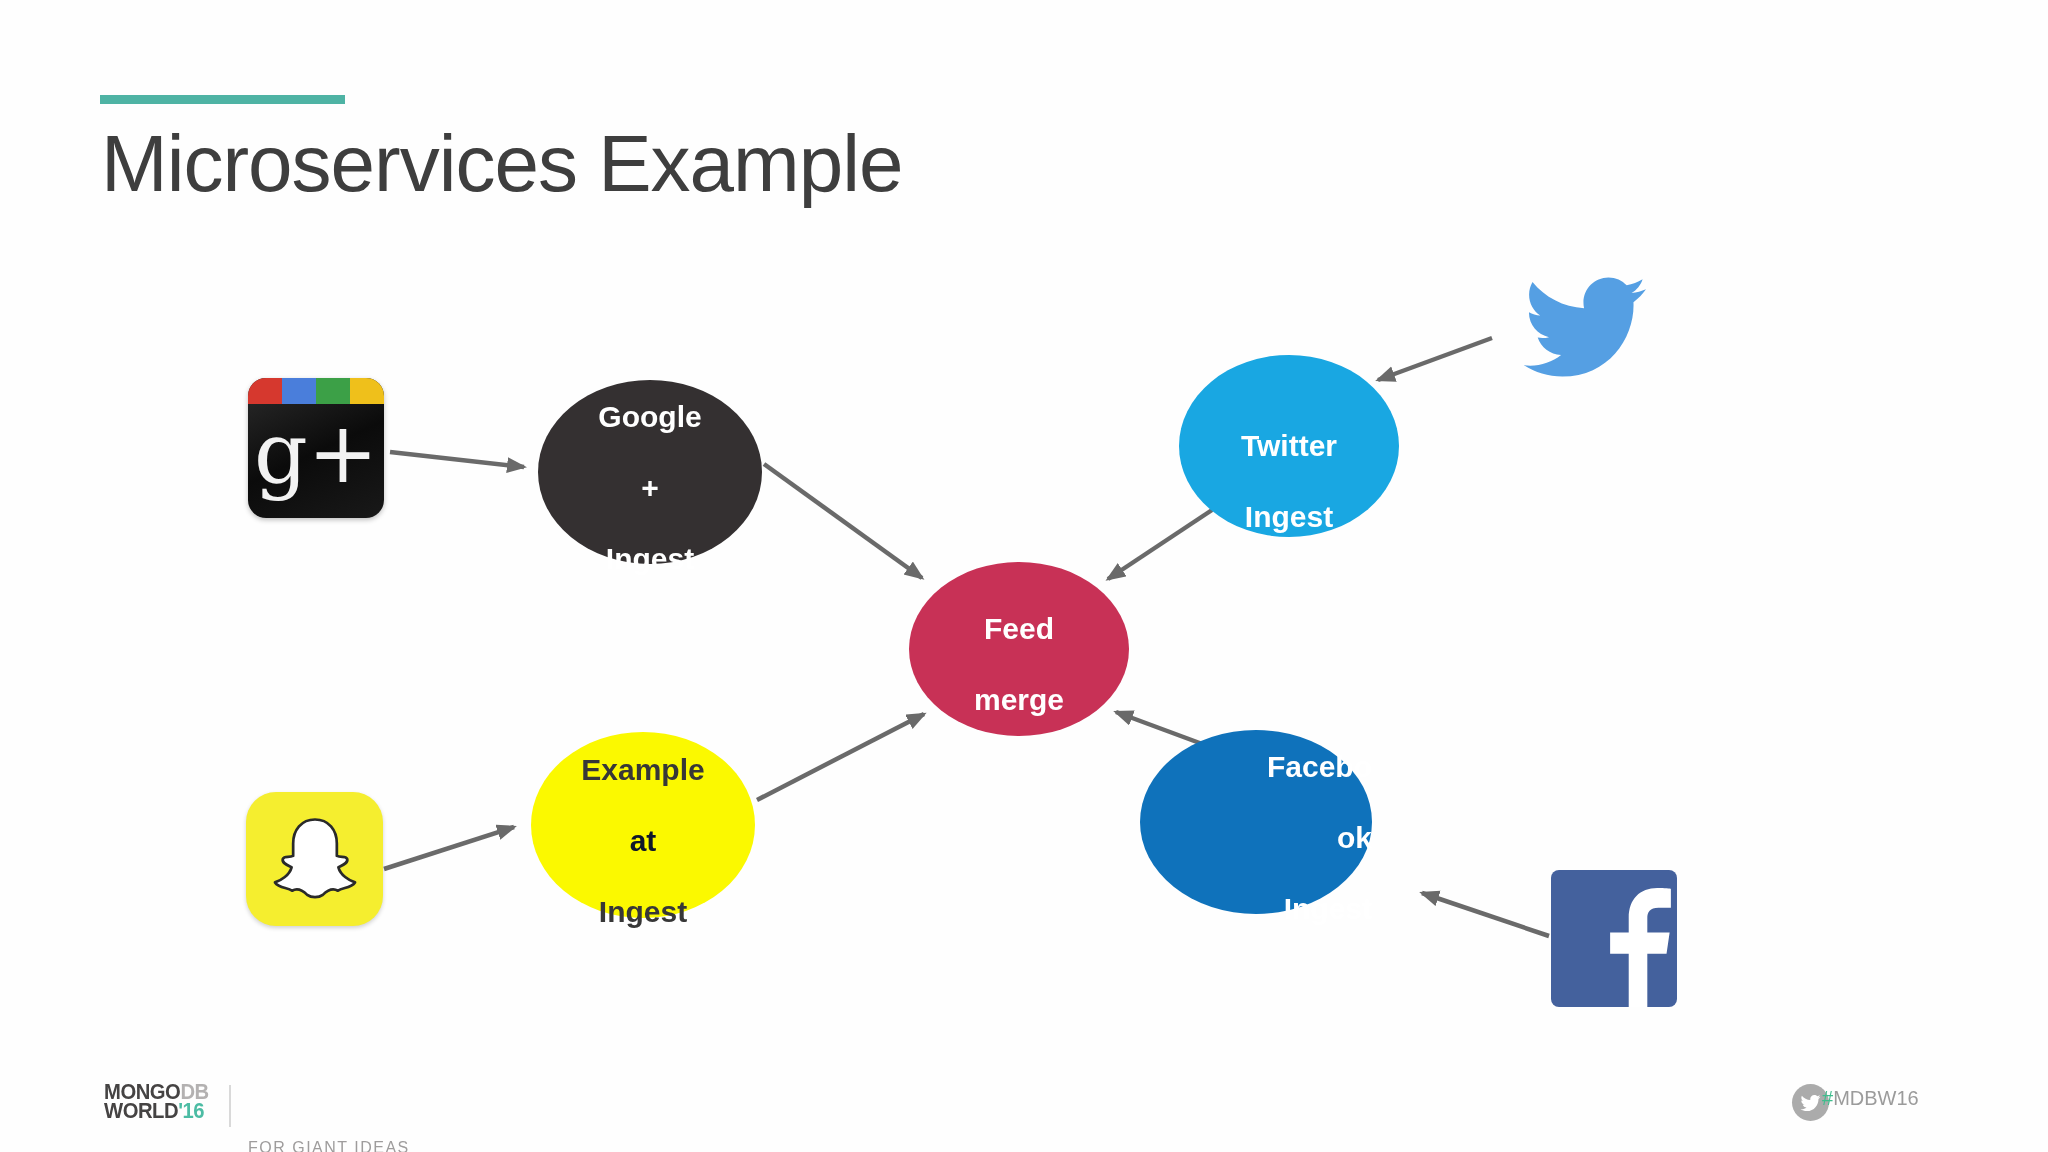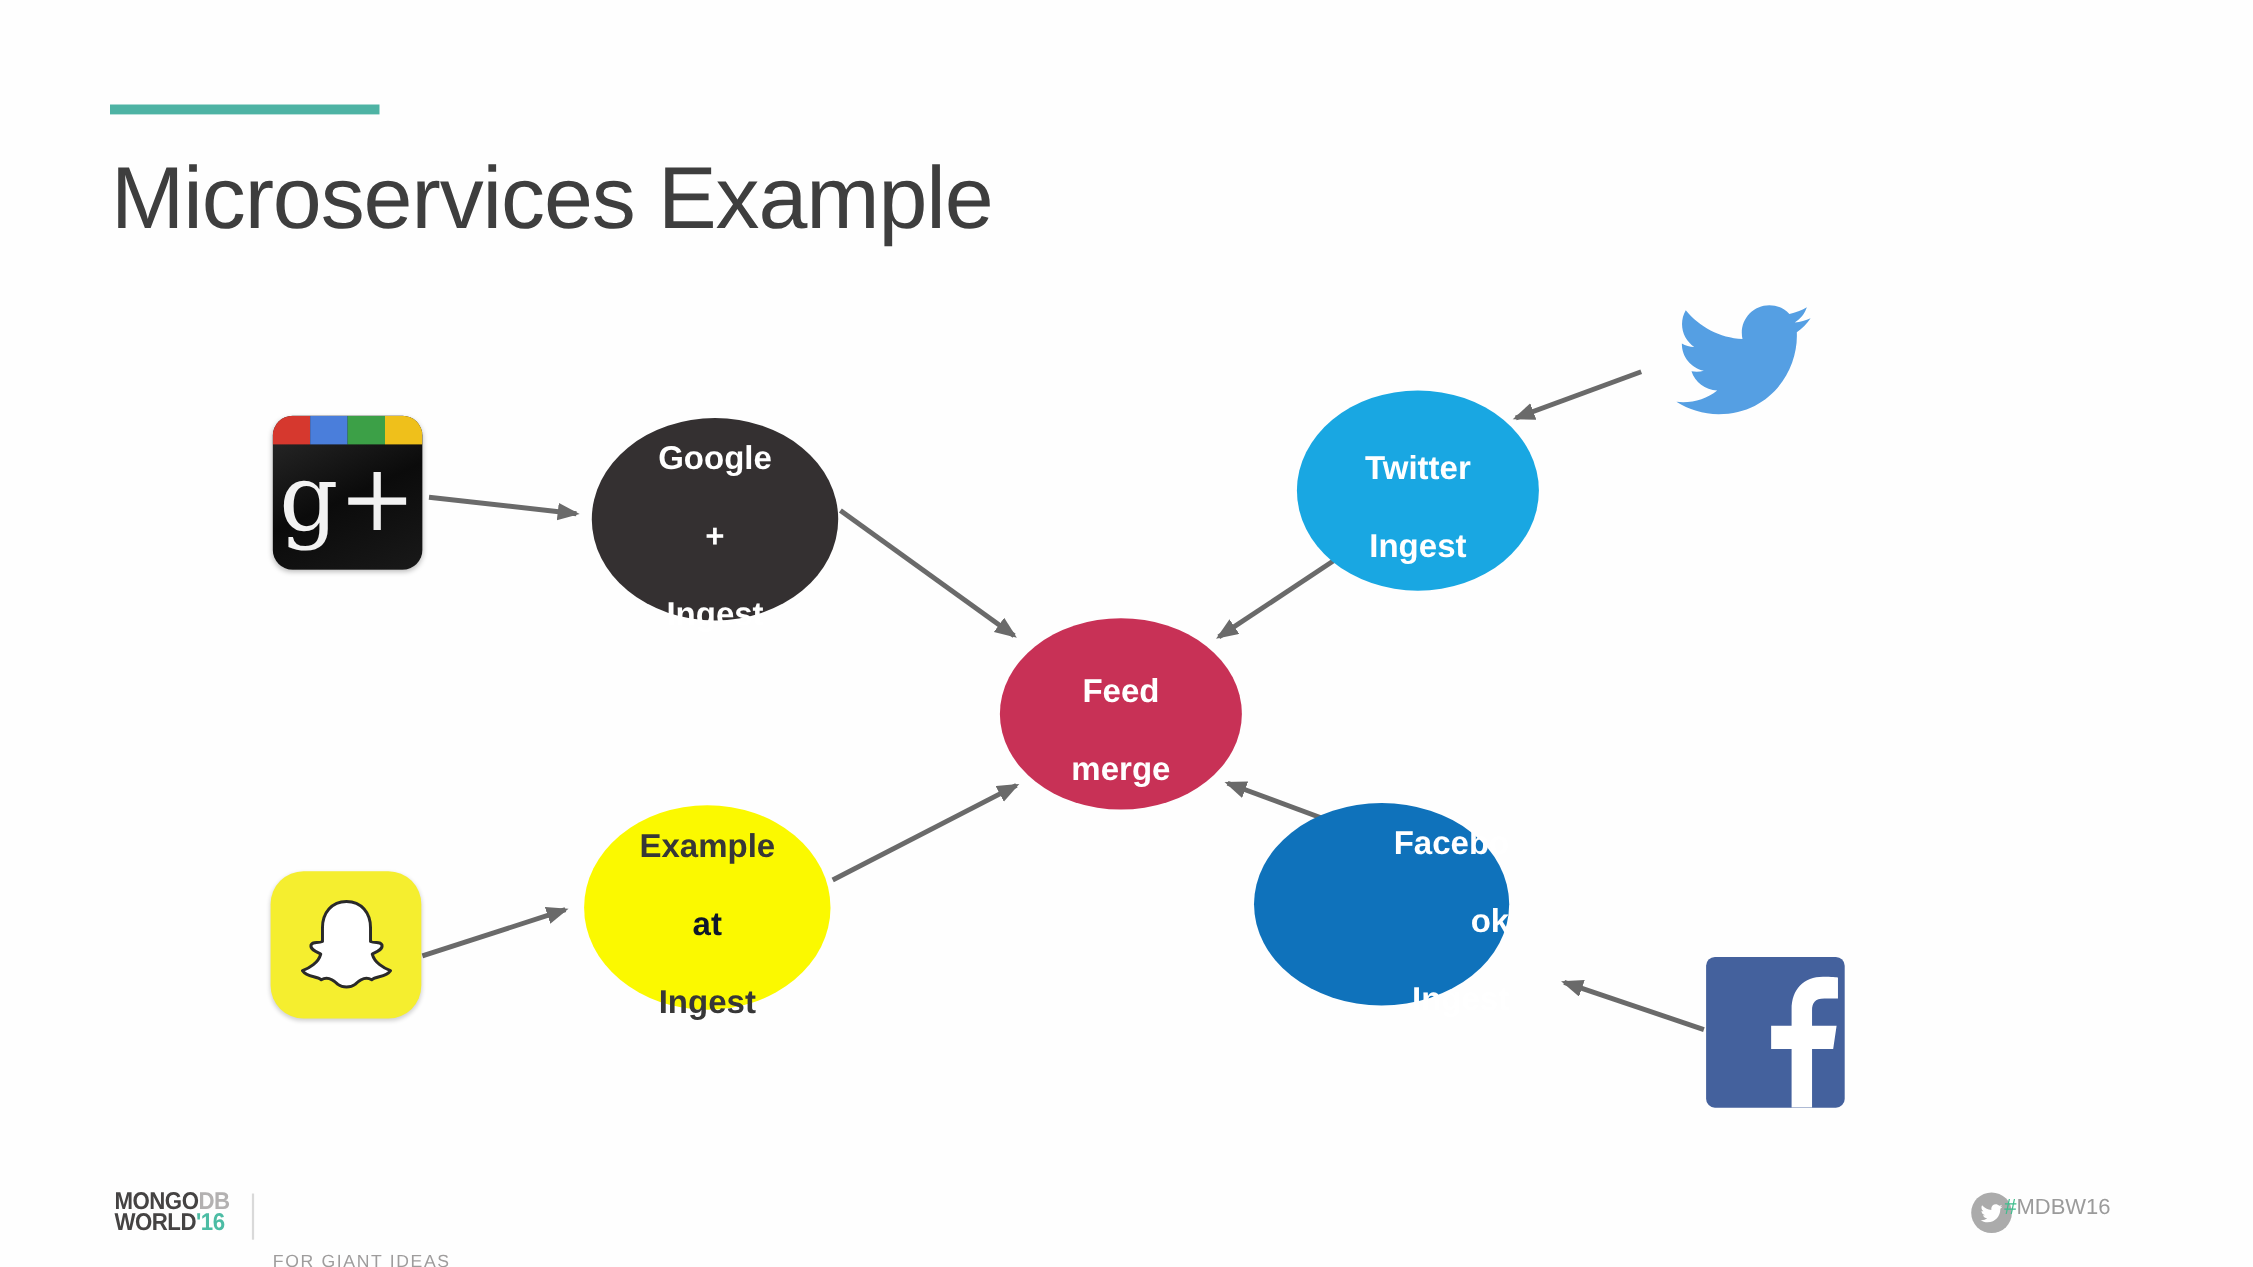--- a/index.html
+++ b/index.html
@@ -3,21 +3,21 @@
 <meta charset="utf-8">
 <style>
   html,body{margin:0;padding:0;}
   body{
     width:2048px;height:1152px;position:relative;overflow:hidden;
     background:#fefefe;
     font-family:"Liberation Sans", sans-serif;
   }
   .accent-line{position:absolute;left:100px;top:95px;width:245px;height:9px;background:#4eb3a4;}
   .slide-title{
-    position:absolute;left:101px;top:134px;
+    position:absolute;left:101px;top:118px;
     font-size:80px;font-weight:400;color:#3e3e3e;letter-spacing:-1px;white-space:nowrap;
   }
   
   .node{
     position:absolute;border-radius:50%;
     display:flex;flex-direction:column;align-items:center;justify-content:center;
     z-index:2;text-align:center;
   }
   .node .ln{font-size:30px;font-weight:700;line-height:40px;color:#fff;margin-top:31px;}
   #node-google{left:538px;top:380px;width:224px;height:184px;}
@@ -93,21 +93,21 @@
   <line x1="1549" y1="936" x2="1422" y2="893" stroke-width="4.5" marker-end="url(#ah)" stroke="#6a6a6a"></line>
   <line x1="1232" y1="755" x2="1116" y2="712" stroke-width="4.5" marker-end="url(#ah)" stroke="#6a6a6a"></line>
 </svg>
 
 <div class="node" id="node-google" style="background-color: rgb(52, 48, 49);">
   <div class="ln">Google</div>
   <div class="ln">+</div>
   <div class="ln">Ingest</div>
 </div>
 
-<div class="node" id="node-twitter" style="background-color: rgb(25, 167, 226);">
+<div class="node" id="node-twitter" style="background-color: rgb(25, 167, 226); justify-content: flex-end;">
   <div class="ln">Twitter</div>
   <div class="ln">Ingest</div>
 </div>
 
 <div class="node" id="node-feed" style="background-color: rgb(200, 49, 86);">
   <div class="ln">Feed</div>
   <div class="ln">merge</div>
 </div>
 
 <div class="node" id="node-snapchat" style="background-color: rgb(251, 249, 0);">

